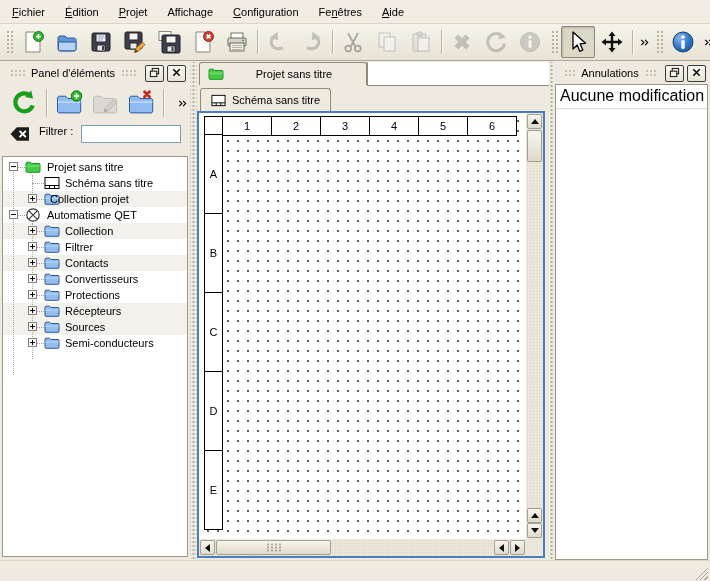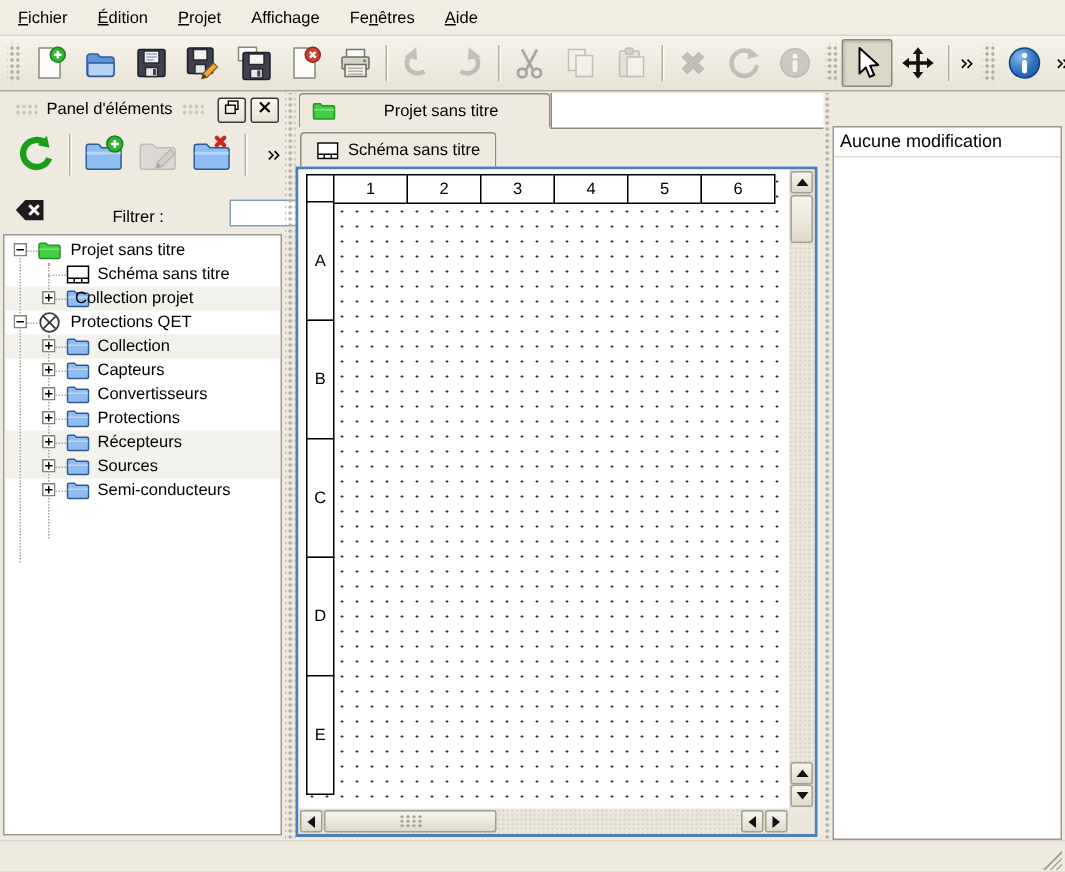--- a/index.html
+++ b/index.html
@@ -43,21 +43,21 @@
   
   .panel-toolbar{position:absolute;left:2px;top:22px;right:2px;height:38px;display:flex;align-items:center;padding:0 4px;}
   .ptb-btn{width:34px;height:34px;display:flex;align-items:center;justify-content:center;flex:none;
            border:1px solid transparent;border-radius:2px;}
   .ptb-btn svg{width:28px;height:28px;}
   .ptb-btn.disabled{opacity:.5;filter:grayscale(90%);}
   .panel-toolbar .tb-sep{height:28px;margin:0 4px;}
   .panel-toolbar .tb-overflow{margin-left:6px;}
 
   
-  .filter-row{position:absolute;left:0;top:63px;right:0;height:26px;display:flex;align-items:flex-end;padding:0 7px;gap:36px;}
+  .filter-row{position:absolute;left:0;top:63px;right:0;height:26px;display:flex;align-items:flex-start;padding:0 7px;}
   .filter-clear{width:26px;height:20px;display:flex;align-items:center;justify-content:center;flex:none;}
   .filter-clear svg{width:22px;height:18px;}
   .filter-label{margin:0 6px 0 6px;white-space:nowrap;}
   .filter-input{width:100px;height:18px;border:1px solid #7f9db9;background:#fff;margin-left:2px;
                 font-family:"Liberation Sans",sans-serif;font-size:11px;padding:0 2px;box-sizing:border-box;}
 
   
   .tree{position:absolute;left:2px;top:94px;right:2px;bottom:3px;background:#fff;border:1px solid #9b988c;overflow:hidden;}
   .tree-rows{position:relative;padding-top:2px;}
   .tree-row{position:relative;height:16px;}
@@ -119,38 +119,39 @@
   .h-grip{width:16px;height:9px;background-image:radial-gradient(circle,#a9a598 1px,transparent 1.2px);
           background-size:4px 3px;}
   .arr{display:block;width:0;height:0;}
   .arr-up{border-left:4px solid transparent;border-right:4px solid transparent;border-bottom:5px solid #111;}
   .arr-down{border-left:4px solid transparent;border-right:4px solid transparent;border-top:5px solid #111;}
   .arr-left{border-top:4px solid transparent;border-bottom:4px solid transparent;border-right:5px solid #111;}
   .arr-right{border-top:4px solid transparent;border-bottom:4px solid transparent;border-left:5px solid #111;}
 
   
   .undo-list{position:absolute;left:1px;top:22px;right:2px;bottom:0;background:#fff;border:1px solid #9b988c;}
-  .undo-item{font-size:12px;padding:2px 4px 3px 4px;border-bottom:1px solid #dedbd0;white-space:nowrap;}
+  .undo-item{font-size:16px;padding:2px 4px 3px 4px;border-bottom:1px solid #dedbd0;white-space:nowrap;}
 
   
   .statusbar{position:absolute;left:0;top:560px;right:0;height:21px;background:#eeeae0;border-top:1px solid #d9d5c8;}
   .sizegrip{position:absolute;right:2px;bottom:2px;width:14px;height:14px;
       background:repeating-linear-gradient(-45deg,transparent 0 2px,#aaa79a 2px 3px);
       clip-path:polygon(100% 0,100% 100%,0 100%);}
 </style>
 </head>
 <body>
 
 <div id="app">
 
   <div class="menubar" id="menubar">
       <span class="menu-item"><u>F</u>ichier</span>
       <span class="menu-item"><u>É</u>dition</span>
       <span class="menu-item"><u>P</u>rojet</span>
       <span class="menu-item">Afficha<u>g</u>e</span>
+      <span class="menu-item"><u>C</u>onfiguration</span>
       <span class="menu-item">Fe<u>n</u>êtres</span>
       <span class="menu-item"><u>A</u>ide</span>
     </div>
 
   <div class="toolbar-row" id="main-toolbar">
       <span class="tb-handle"></span>
       <span class="tb-btn">
         <span class="icon">
           <svg viewBox="0 0 24 24">
             <path d="M5 2h9l5 5v15H5z" fill="#fcfcfa" stroke="#8a8878"></path>
@@ -451,21 +452,21 @@
             <span class="exp" style="left: 6px;">
               <svg viewBox="0 0 9 9">
                 <rect x="0.5" y="0.5" width="8" height="8" fill="#fff" stroke="#848278"></rect>
                 <path d="M2 4.5h5" stroke="#000"></path>
               </svg>
             </span>
             <span class="tree-icon" style="left: 22px;"><svg viewBox="0 0 16 16">
                 <circle cx="8" cy="8" r="6.2" fill="#fff" stroke="#3a3a3a" stroke-width="1.2"></circle>
                 <path d="M3.9 3.9l8.2 8.2M12.1 3.9L3.9 12.1" stroke="#3a3a3a" stroke-width="1.2"></path>
               </svg></span>
-            <span class="tree-label" style="left: 44px;">Protections QET</span>
+            <span class="tree-label" style="left: 44px;">Automatisme QET</span>
           </div>
           <div class="tree-row alt">
             <span class="stub" style="left: 34px; width: 7px;"></span>
             <span class="exp" style="left: 25px;">
               <svg viewBox="0 0 9 9">
                 <rect x="0.5" y="0.5" width="8" height="8" fill="#fff" stroke="#848278"></rect>
                 <path d="M2 4.5h5M4.5 2v5" stroke="#000"></path>
               </svg>
             </span>
             <span class="tree-icon" style="left: 41px;"><svg viewBox="0 0 16 16">
@@ -479,21 +480,35 @@
             <span class="exp" style="left: 25px;">
               <svg viewBox="0 0 9 9">
                 <rect x="0.5" y="0.5" width="8" height="8" fill="#fff" stroke="#848278"></rect>
                 <path d="M2 4.5h5M4.5 2v5" stroke="#000"></path>
               </svg>
             </span>
             <span class="tree-icon" style="left: 41px;"><svg viewBox="0 0 16 16">
                 <path d="M1 4.2c0-.6.4-1 1-1h3.6l1.3 1.3H14c.6 0 1 .5 1 1v6.8c0 .6-.4 1-1 1H2c-.6 0-1-.4-1-1z" fill="#92bdf0" stroke="#2d5a93"></path>
                 <path d="M1.2 6.6h13.6v1.1H1.2z" fill="#c2daf7" opacity=".9"></path>
               </svg></span>
-            <span class="tree-label" style="left: 62px;">Capteurs</span>
+            <span class="tree-label" style="left: 62px;">Filtrer</span>
+          </div>
+          <div class="tree-row alt">
+            <span class="stub" style="left: 34px; width: 7px;"></span>
+            <span class="exp" style="left: 25px;">
+              <svg viewBox="0 0 9 9">
+                <rect x="0.5" y="0.5" width="8" height="8" fill="#fff" stroke="#848278"></rect>
+                <path d="M2 4.5h5M4.5 2v5" stroke="#000"></path>
+              </svg>
+            </span>
+            <span class="tree-icon" style="left: 41px;"><svg viewBox="0 0 16 16">
+                <path d="M1 4.2c0-.6.4-1 1-1h3.6l1.3 1.3H14c.6 0 1 .5 1 1v6.8c0 .6-.4 1-1 1H2c-.6 0-1-.4-1-1z" fill="#92bdf0" stroke="#2d5a93"></path>
+                <path d="M1.2 6.6h13.6v1.1H1.2z" fill="#c2daf7" opacity=".9"></path>
+              </svg></span>
+            <span class="tree-label" style="left: 62px;">Contacts</span>
           </div>
           <div class="tree-row">
             <span class="stub" style="left: 34px; width: 7px;"></span>
             <span class="exp" style="left: 25px;">
               <svg viewBox="0 0 9 9">
                 <rect x="0.5" y="0.5" width="8" height="8" fill="#fff" stroke="#848278"></rect>
                 <path d="M2 4.5h5M4.5 2v5" stroke="#000"></path>
               </svg>
             </span>
             <span class="tree-icon" style="left: 41px;"><svg viewBox="0 0 16 16">
@@ -636,20 +651,36 @@
             <span class="arr arr-right"></span>
           </div>
       </div>
       <div class="sb-corner"></div>
     </div>
   </div>
 
   <div class="splitter" id="split-right"></div>
 
   <div class="dock" id="right-dock">
+    <div class="dock-title">
+      <span class="tex"></span>
+      <span class="label">Annulations</span>
+      <span class="tex"></span>
+      <span class="dock-btn">
+          <span><svg viewBox="0 0 12 12">
+              <rect x="3.5" y="1.5" width="7" height="6" fill="none" stroke="#000"></rect>
+              <rect x="1.5" y="4.5" width="7" height="6" fill="#f4f1e8" stroke="#000"></rect>
+            </svg></span>
+        </span>
+      <span class="dock-btn">
+          <span><svg viewBox="0 0 12 12">
+              <path d="M2.5 2.5l7 7m0-7l-7 7" stroke="#000" stroke-width="1.6"></path>
+            </svg></span>
+        </span>
+    </div>
     <div class="undo-list" id="undo-list">
         <div class="undo-item">Aucune modification</div>
       </div>
   </div>
 
   <div class="statusbar">
     <div class="sizegrip"></div>
   </div>
 
 </div>

